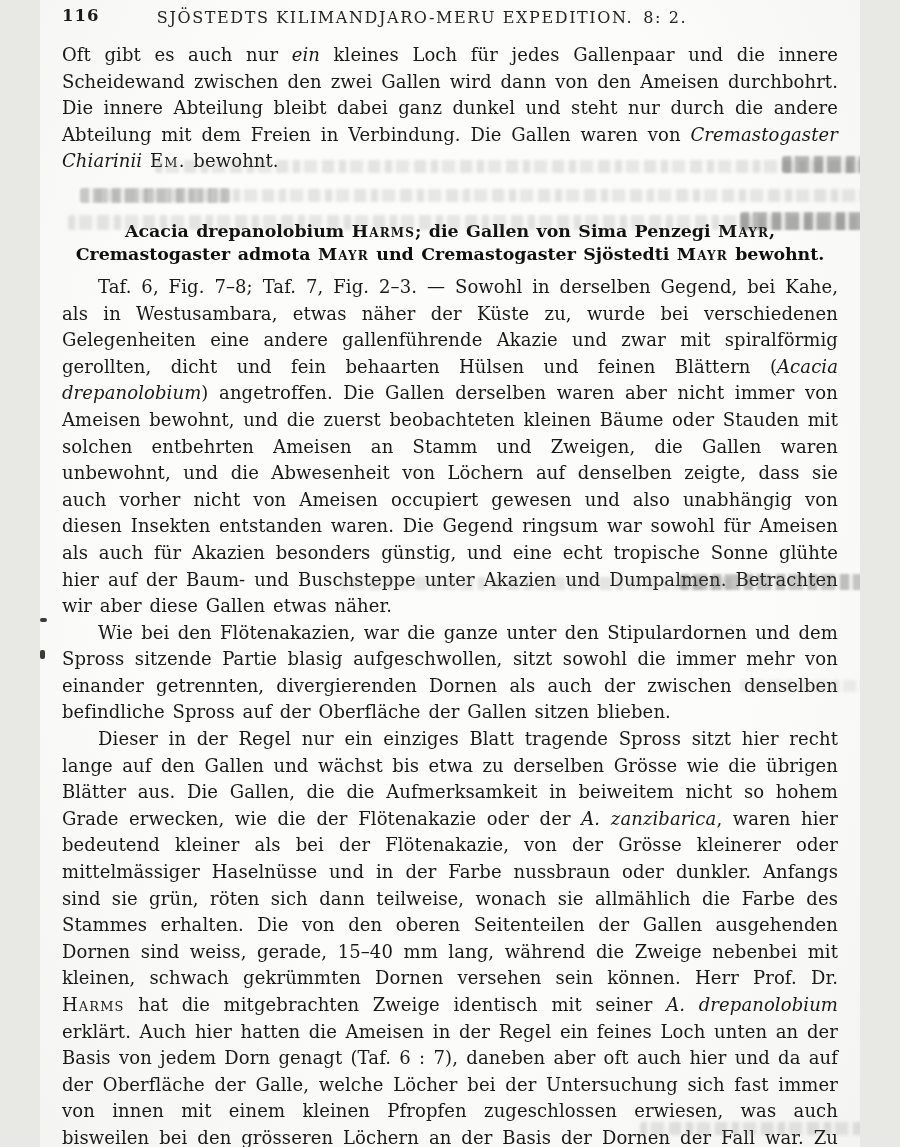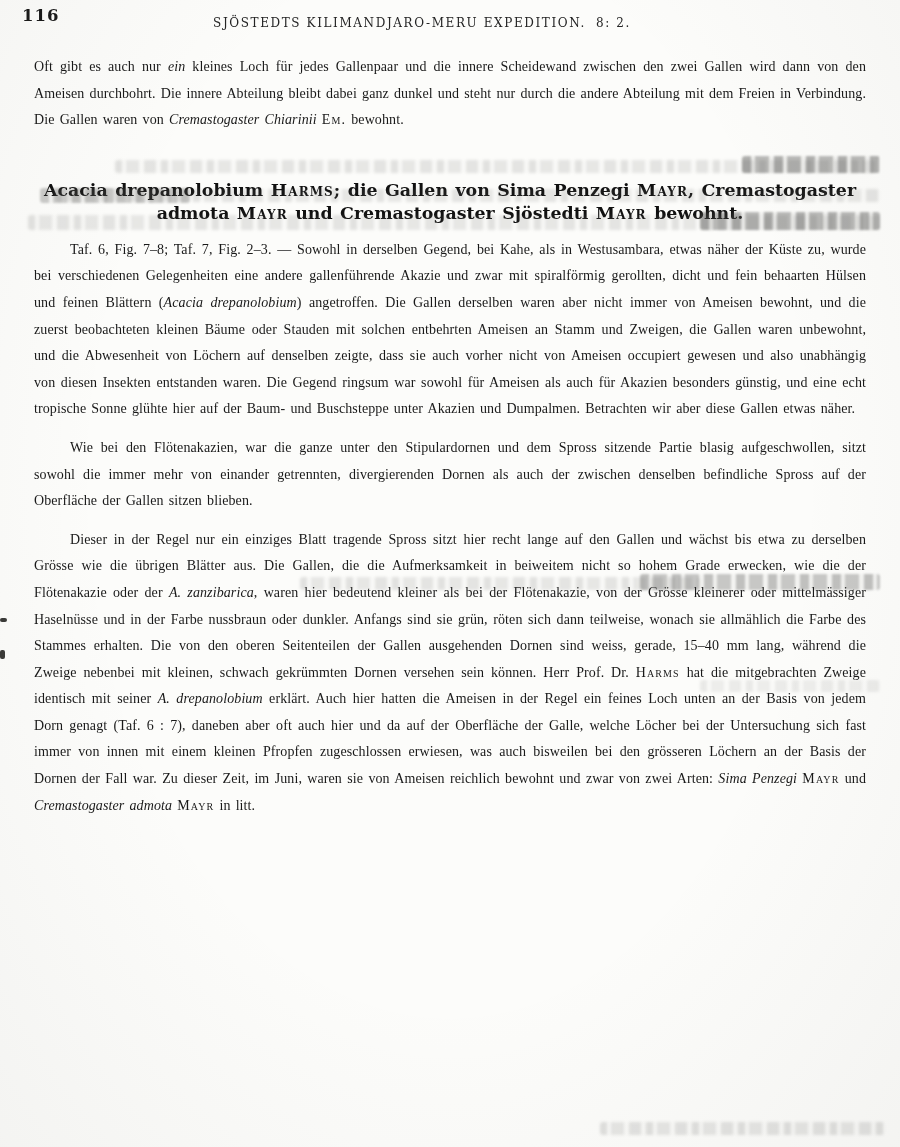--- a/index.html
+++ b/index.html
@@ -1,18 +1,18 @@
 <!DOCTYPE html>
 <html><head>
 <meta charset="utf-8">
 <style>
   html, body { margin: 0; padding: 0; background: #e8e8e4; }
   .page {
     position: relative;
-    width: 900px;
+    width: 820px;
     height: 1147px;
     margin: 0 auto;
     background: #fcfcfa;
     background-image: radial-gradient(ellipse at 50% 42%, rgba(0,0,0,0) 55%, rgba(60,60,55,0.045) 100%);
     overflow: hidden;
     color: #1a1a1a;
     font-family: "DejaVu Serif", "Liberation Serif", serif;
   }
 
   
@@ -20,46 +20,45 @@
     position: absolute;
     left: 22px;
     top: 6px;
     font-size: 16.5px;
     font-weight: bold;
     letter-spacing: 1px;
   }
   .running-header {
     position: absolute;
     left: 50%;
-    top: 16px;
+    top: 8px;
     transform: translateX(-50%) translateX(-28px);
     white-space: nowrap;
     display: flex;
     gap: 10px;
-    font-size: 12px;
+    font-size: 16px;
     letter-spacing: 1.6px;
     color: #242424;
   }
 
   
   .text-block {
     position: absolute;
     left: 22px;
     right: 22px;
     top: 42px;
   }
   .text-block p {
-    margin: 12px;
-    font-size: 14px;
+    margin: 0;
+    font-size: 18px;
     line-height: 26.6px;
     text-align: justify;
     word-spacing: 0.11em;
     letter-spacing: 0.1px;
     color: #191919;
-    font-family: Liberation Serif, serif;
   }
   .text-block p.indent { text-indent: 36px; }
 
   .section-heading {
     margin: 45px auto 8px;
     font-size: 17.4px;
     line-height: 23px;
     font-weight: bold;
     text-align: center;
     color: #101010;

